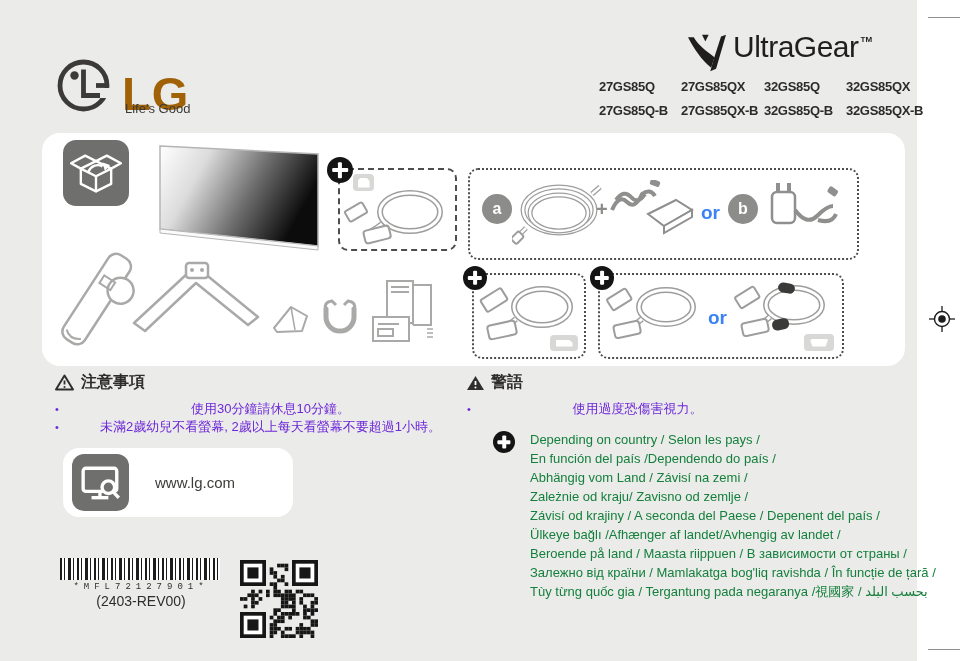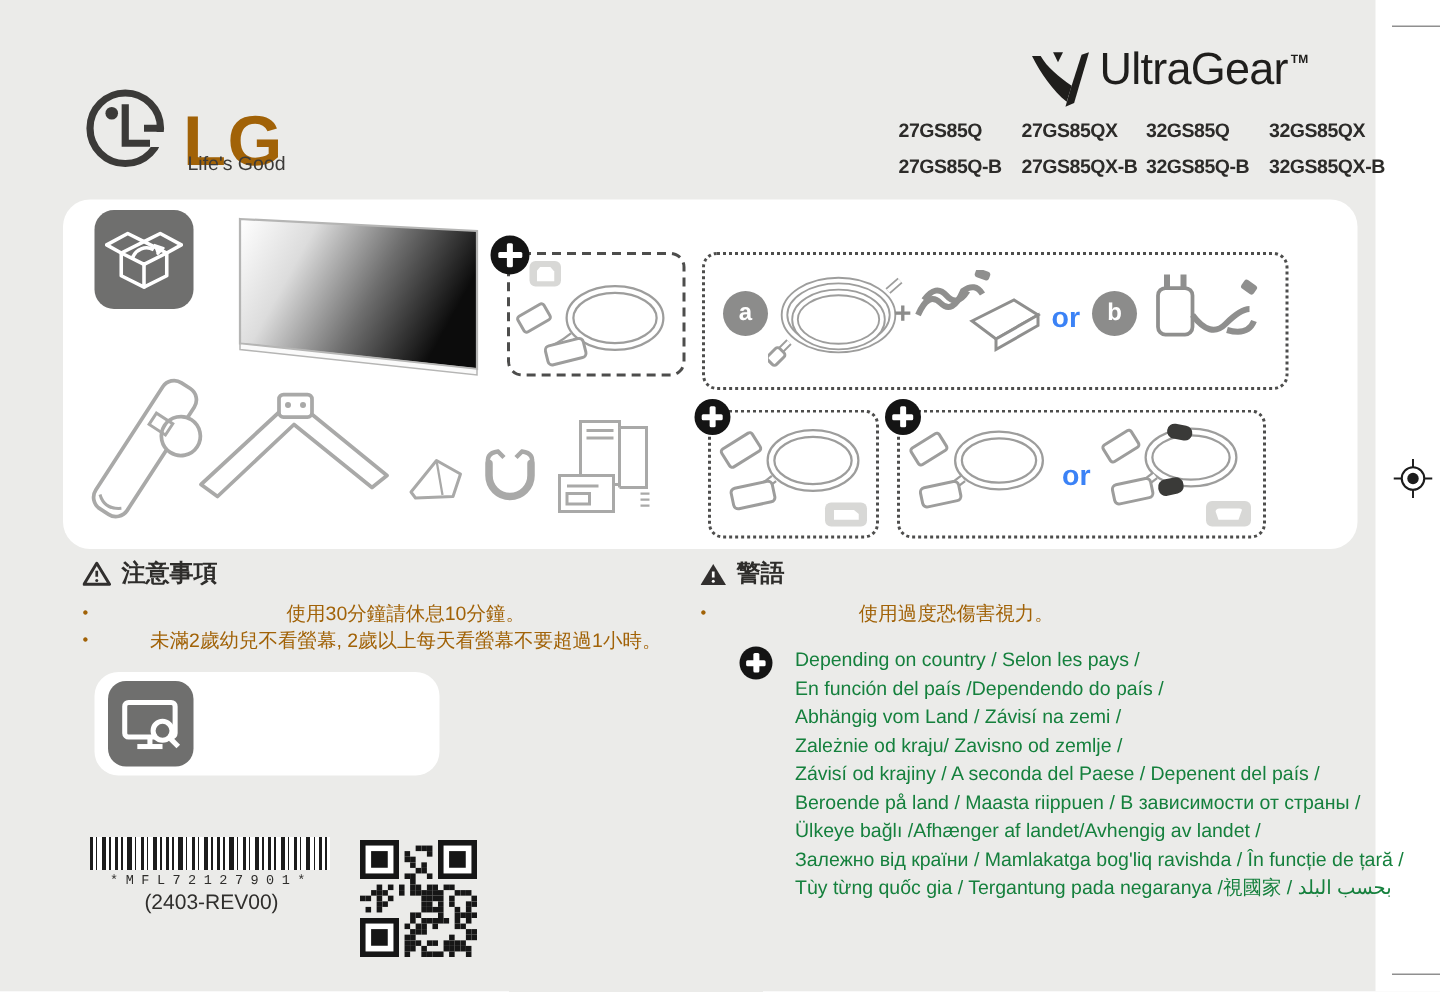--- a/index.html
+++ b/index.html
@@ -31,21 +31,21 @@
   .opt{position:absolute;width:30px;height:30px;border-radius:50%;background:#8c8c8b;color:#fff;
        display:flex;align-items:center;justify-content:center;font-size:16px;font-weight:bold;}
   .joiner{position:absolute;color:#8c8c8b;font-weight:bold;}
   .or-label{position:absolute;color:#3b82f6;font-size:19px;font-weight:600;}
   .port{position:absolute;background:#d8d8d6;border-radius:4px;display:flex;align-items:center;justify-content:center;}
   .port .slot{background:#fff;}
 
   
   .sec{position:absolute;text-align:center;}
   .sec-title{display:flex;align-items:center;gap:7px;font-weight:bold;font-size:16px;color:#2e2d2b;}
-  .bullets{margin:7px 0 0;padding:0;list-style:none;font-size:13px;color:#a16207;}
+  .bullets{margin:7px 0 0;padding:0;list-style:none;font-size:13px;color:#6d28d9;}
   .bullets li{line-height:18px;padding-left:11px;position:relative;white-space:nowrap;}
   .bullets li::before{content:"•";position:absolute;left:0;top:0;font-size:11px;}
   .country{position:absolute;left:530px;top:430px;width:380px;}
   .cline{font-size:13px;line-height:19px;color:#15803d;white-space:nowrap;}
 
   
   .web-pill{position:absolute;left:63px;top:448px;width:230px;height:69px;background:#fff;border-radius:16px;}
   .web-text{position:absolute;left:92px;top:0;height:69px;display:flex;align-items:center;font-size:15px;color:#3e3d3b;}
   .barcode{position:absolute;left:60px;top:558px;width:160px;height:22px;
      background:repeating-linear-gradient(90deg,#1c1c1c 0 2px,#fff 2px 4px,#1c1c1c 4px 5px,#fff 5px 8px,#1c1c1c 8px 11px,#fff 11px 13px,#1c1c1c 13px 14px,#fff 14px 17px);}
@@ -288,38 +288,39 @@
       </ul>
     </div>
 
     <div class="plus" style="left:493px;top:431px;width:22px;height:22px;"></div>
     <div class="country">
       <div class="cline">Depending on country /  Selon les pays /</div>
       <div class="cline">En función del país /Dependendo do país /</div>
       <div class="cline">Abhängig vom Land / Závisí na zemi /</div>
       <div class="cline">Zależnie od kraju/ Zavisno od zemlje /</div>
       <div class="cline">Závisí od krajiny /  A seconda del Paese / Depenent del país /</div>
+      <div class="cline">Ülkeye bağlı /Afhænger af landet/Avhengig av landet /</div>
       <div class="cline">Beroende på land / Maasta riippuen / В зависимости от страны /</div>
-      <div class="cline">Ülkeye bağlı /Afhænger af landet/Avhengig av landet /</div>
       <div class="cline">Залежно від країни / Mamlakatga bog'liq ravishda / În funcție de țară /</div>
       <div class="cline">Tùy từng quốc gia  / Tergantung pada negaranya /視國家 / بحسب البلد</div>
     </div>
 
     <div class="web-pill">
       <div class="gray-tile" style="left:9px;top:6px;width:57px;height:57px;border-radius:12px;">
         <svg width="42" height="42" viewBox="0 0 40 40">
           <g stroke="#fff" stroke-width="3.2" fill="none">
             <rect x="3" y="6" width="32" height="22" rx="2.5"></rect>
             <line x1="19" y1="28" x2="19" y2="33"></line>
             <line x1="11" y1="34" x2="27" y2="34"></line>
             <circle cx="27" cy="24" r="6" fill="#6f6f6e"></circle>
             <line x1="31.5" y1="28.5" x2="37" y2="34"></line>
           </g>
         </svg>
       </div>
+      <div class="web-text">www.lg.com</div>
     </div>
 
     <div class="barcode"></div>
     <div class="barcode-text">*MFL72127901*</div>
     <div class="revision">(2403-REV00)</div>
     <svg class="qr" width="78" height="78" viewBox="0 0 78 78">
         <rect x="37.1" y="3.7" width="3.7" height="3.7" fill="#161616"></rect>
         <rect x="40.9" y="3.7" width="3.7" height="3.7" fill="#161616"></rect>
         <rect x="44.6" y="3.7" width="3.7" height="3.7" fill="#161616"></rect>
         <rect x="29.7" y="7.4" width="3.7" height="3.7" fill="#161616"></rect>

